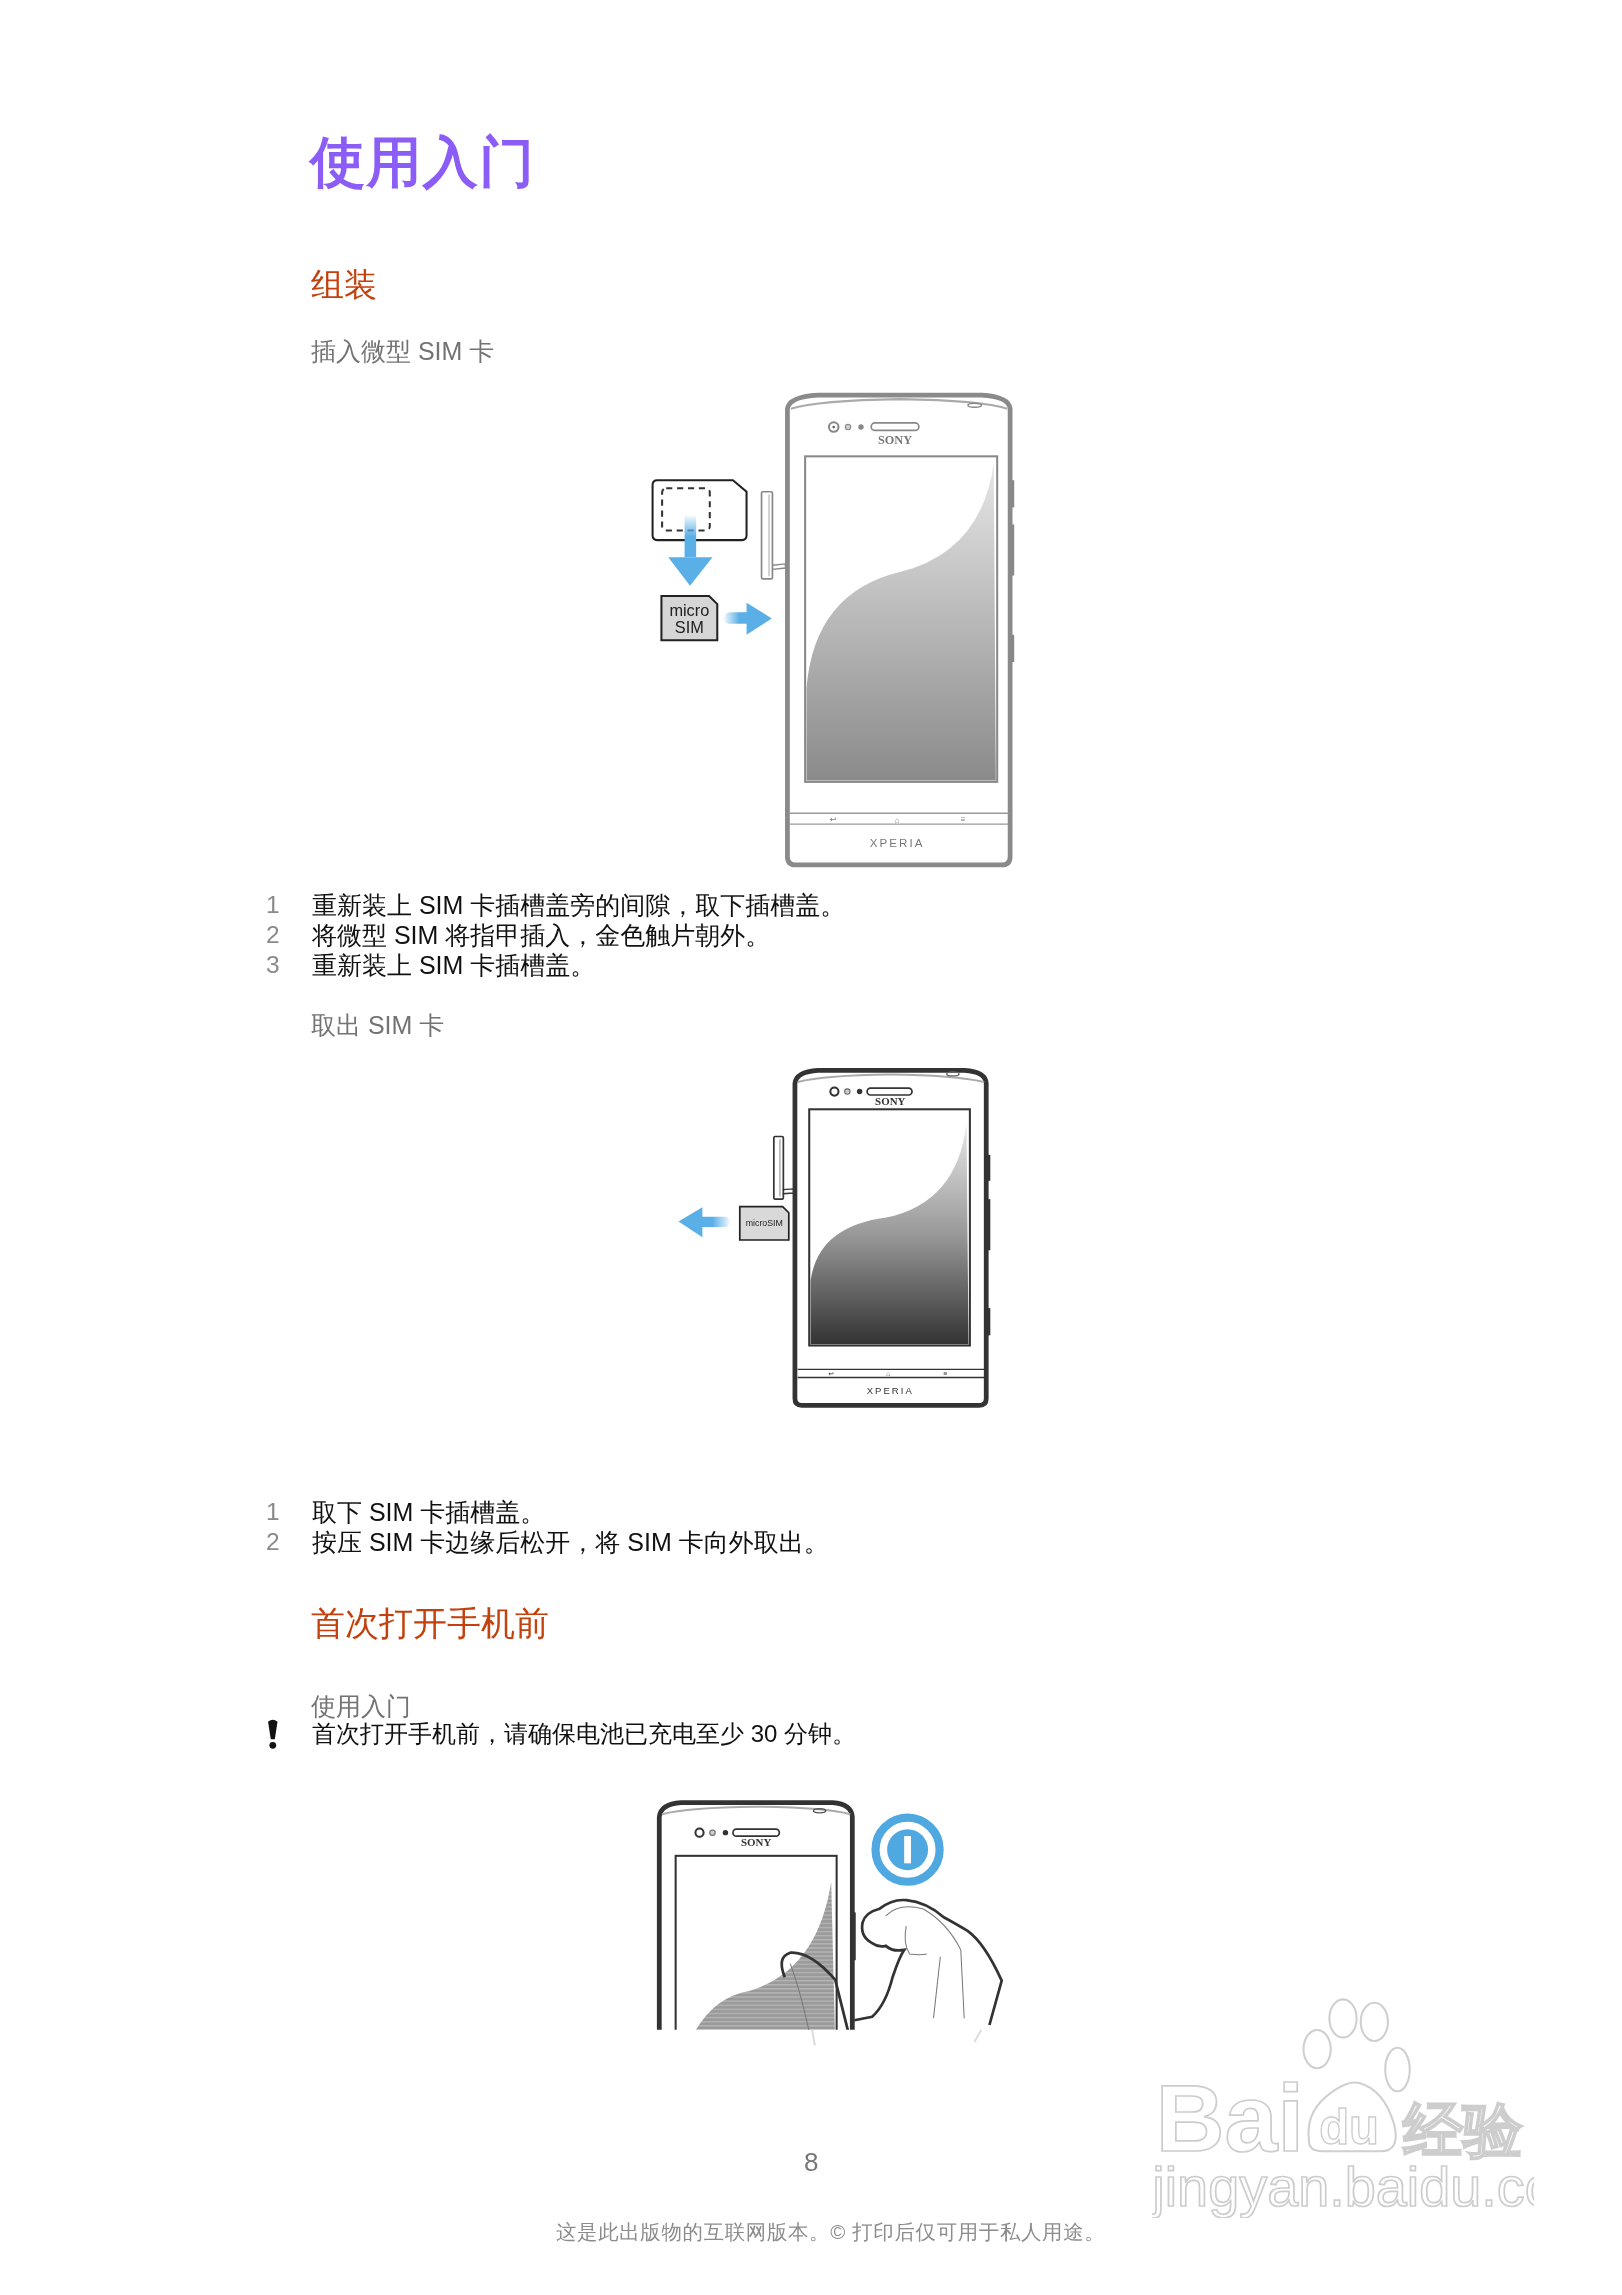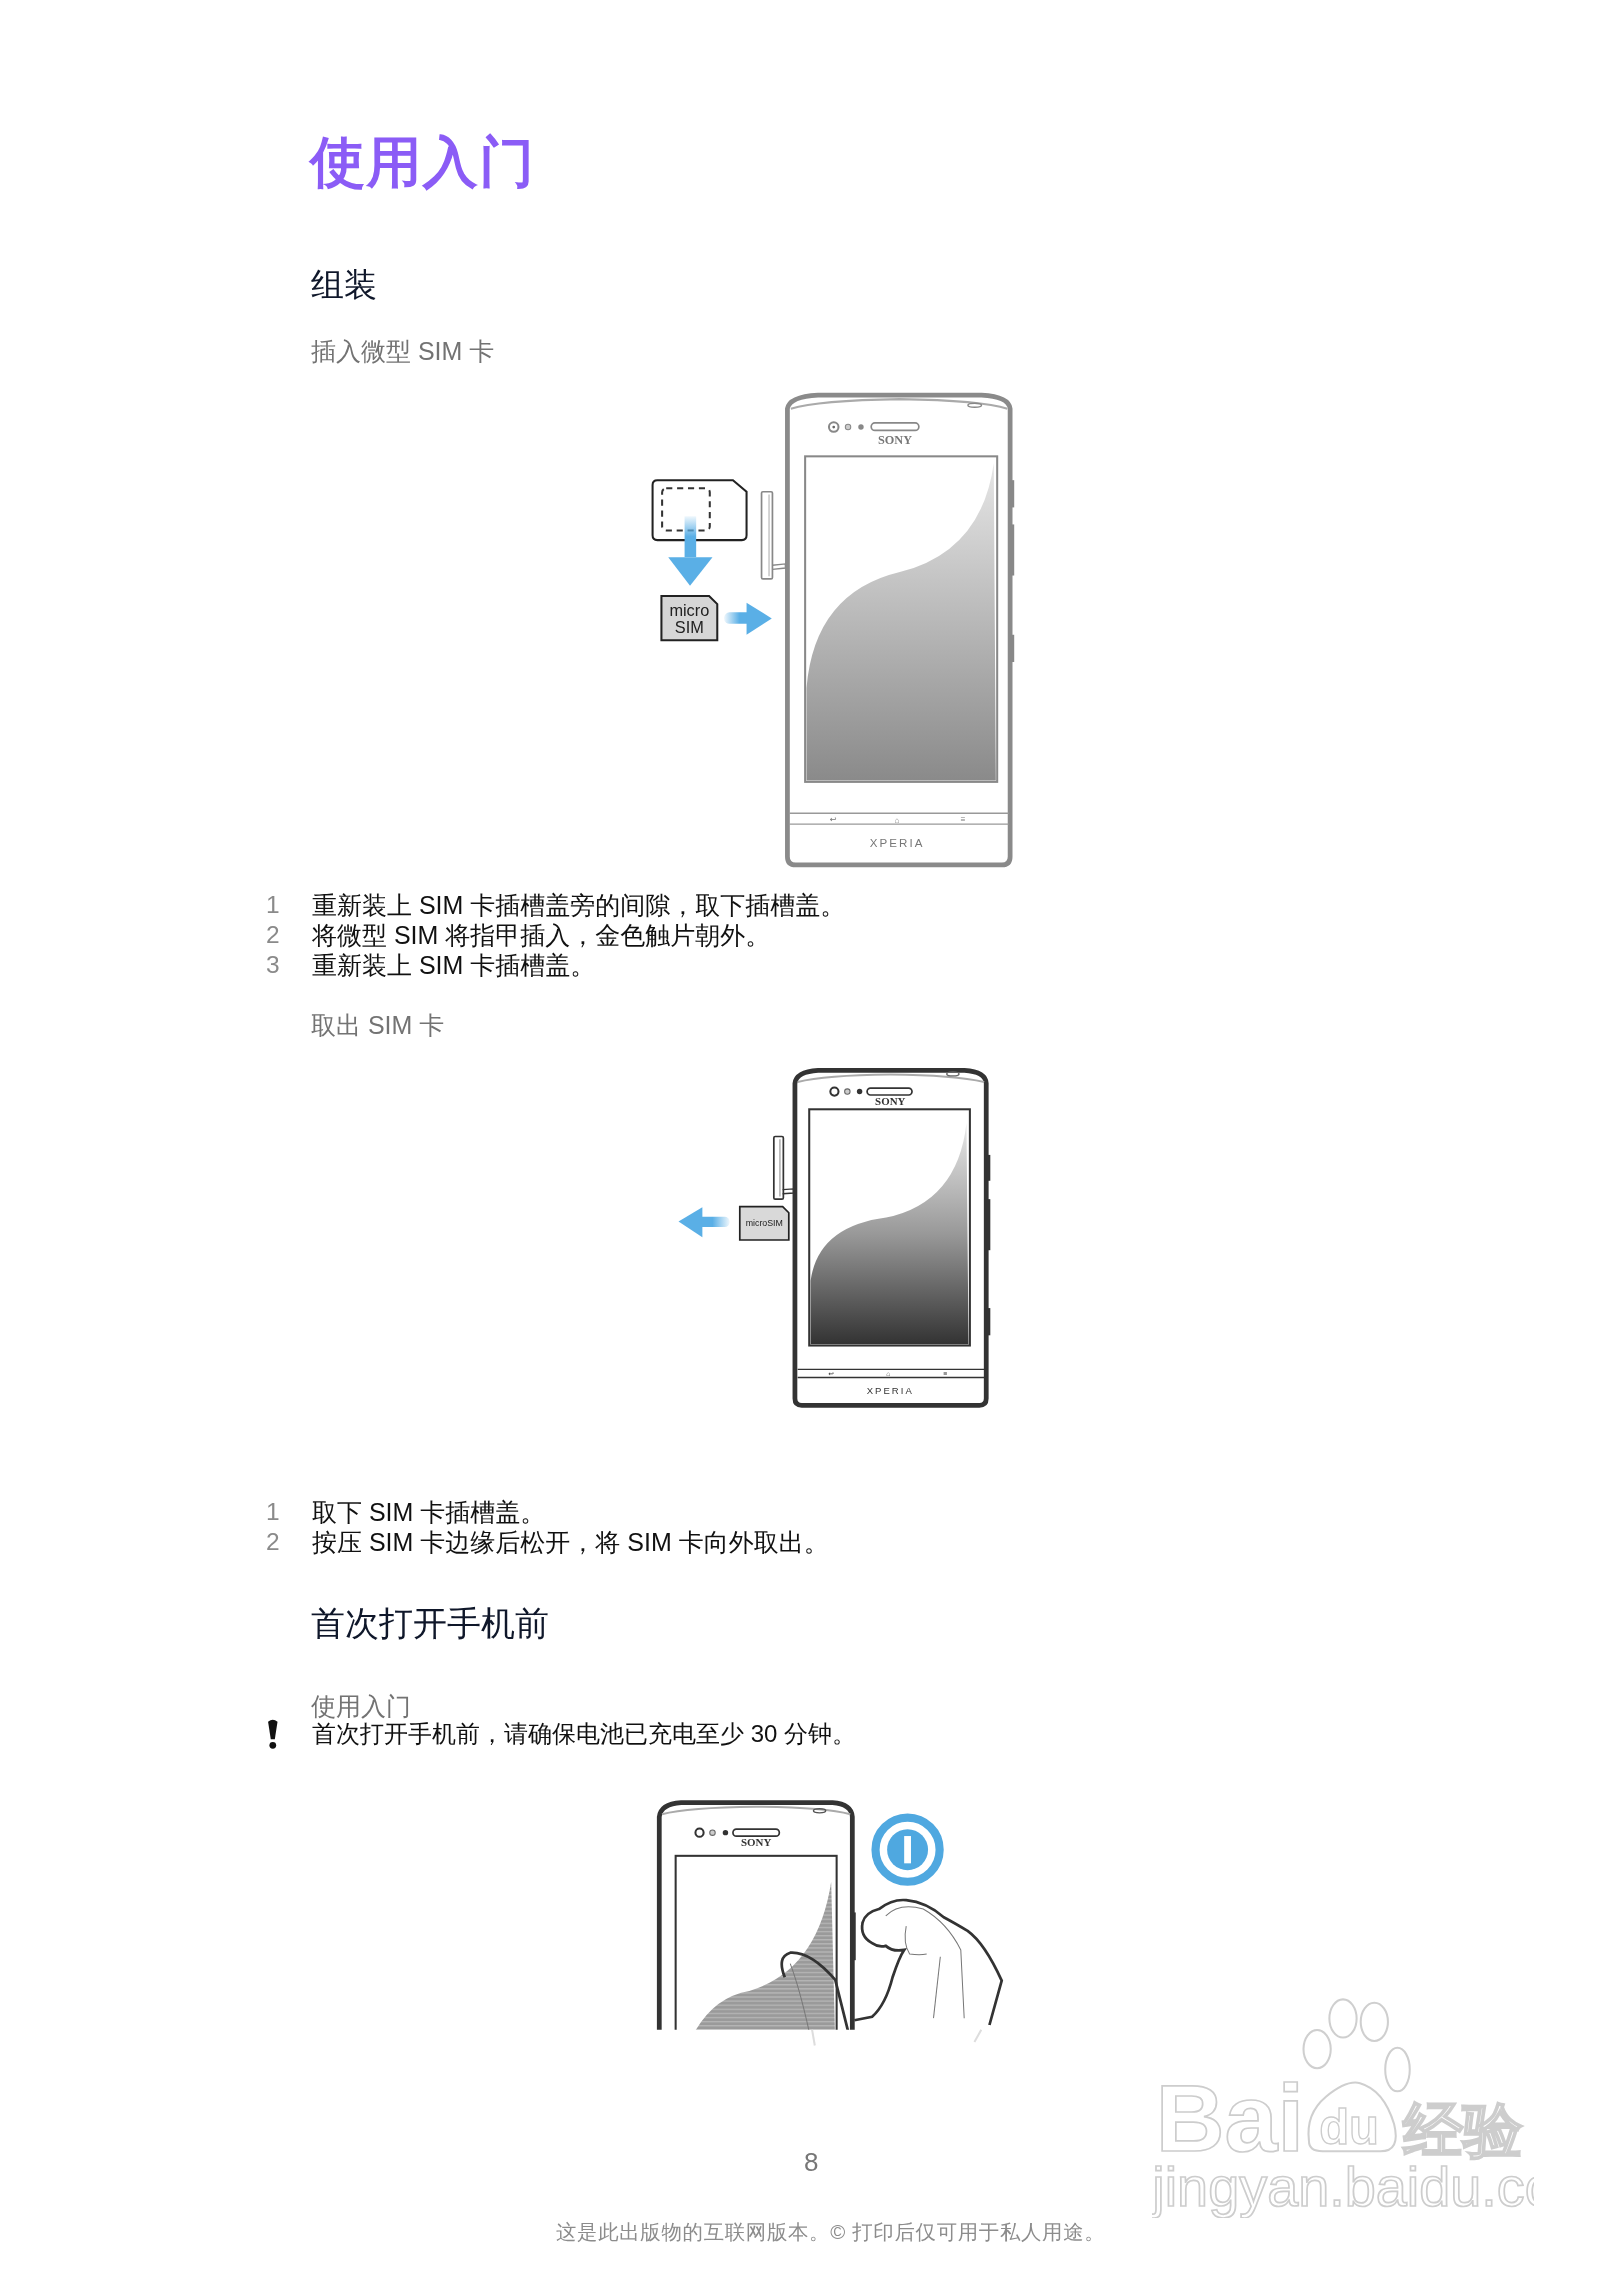--- a/index.html
+++ b/index.html
@@ -1,20 +1,20 @@
 <!DOCTYPE html>
 <html style="font-size:11px"><head>
 <meta charset="utf-8">
 <style>
   html, body { margin: 0; padding: 0; background: #ffffff; }
   body { width: 1623px; height: 2295px; position: relative; overflow: hidden;
          font-family: "Liberation Sans", "DejaVu Sans", sans-serif; color: #111; }
   .abs { position: absolute; }
   .title { left: 310px; top: 135px; font-size: 55px; font-weight: bold; color: #8b5cf6; letter-spacing: 1.4px; line-height: 1; }
-  .h2 { font-size: 33px; color: #0f172a; line-height: 1; left: 311px; }
+  .h2 { font-size: 33px; color: #c2410c; line-height: 1; left: 311px; }
   .h3 { font-size: 25px; font-weight: normal; color: #737373; line-height: 1; left: 311px; }
   .steps { left: 266px; font-size: 25px; line-height: 30px; }
   .step { display: flex; height: 30px; align-items: center; }
   .step-num { width: 46px; color: #8a8a8a; font-size: 24.5px; }
   .step-text { color: #111; }
   .note { left: 266px; top: 1719px; display: flex; align-items: center; font-size: 24px; height: 30px; }
   .note-icon { width: 46px; height: 30px; position: relative; }
   .page-num { left: 804px; top: 2147px; font-size: 26px; color: #777; }
   .footer { left: 528px; top: 2218px; font-size: 20.4px; color: #8c8c8c; letter-spacing: 0.7px; margin-left: 28px; }
   .wm { left: 1152px; top: 1981px; width: 382px; height: 237px; }

